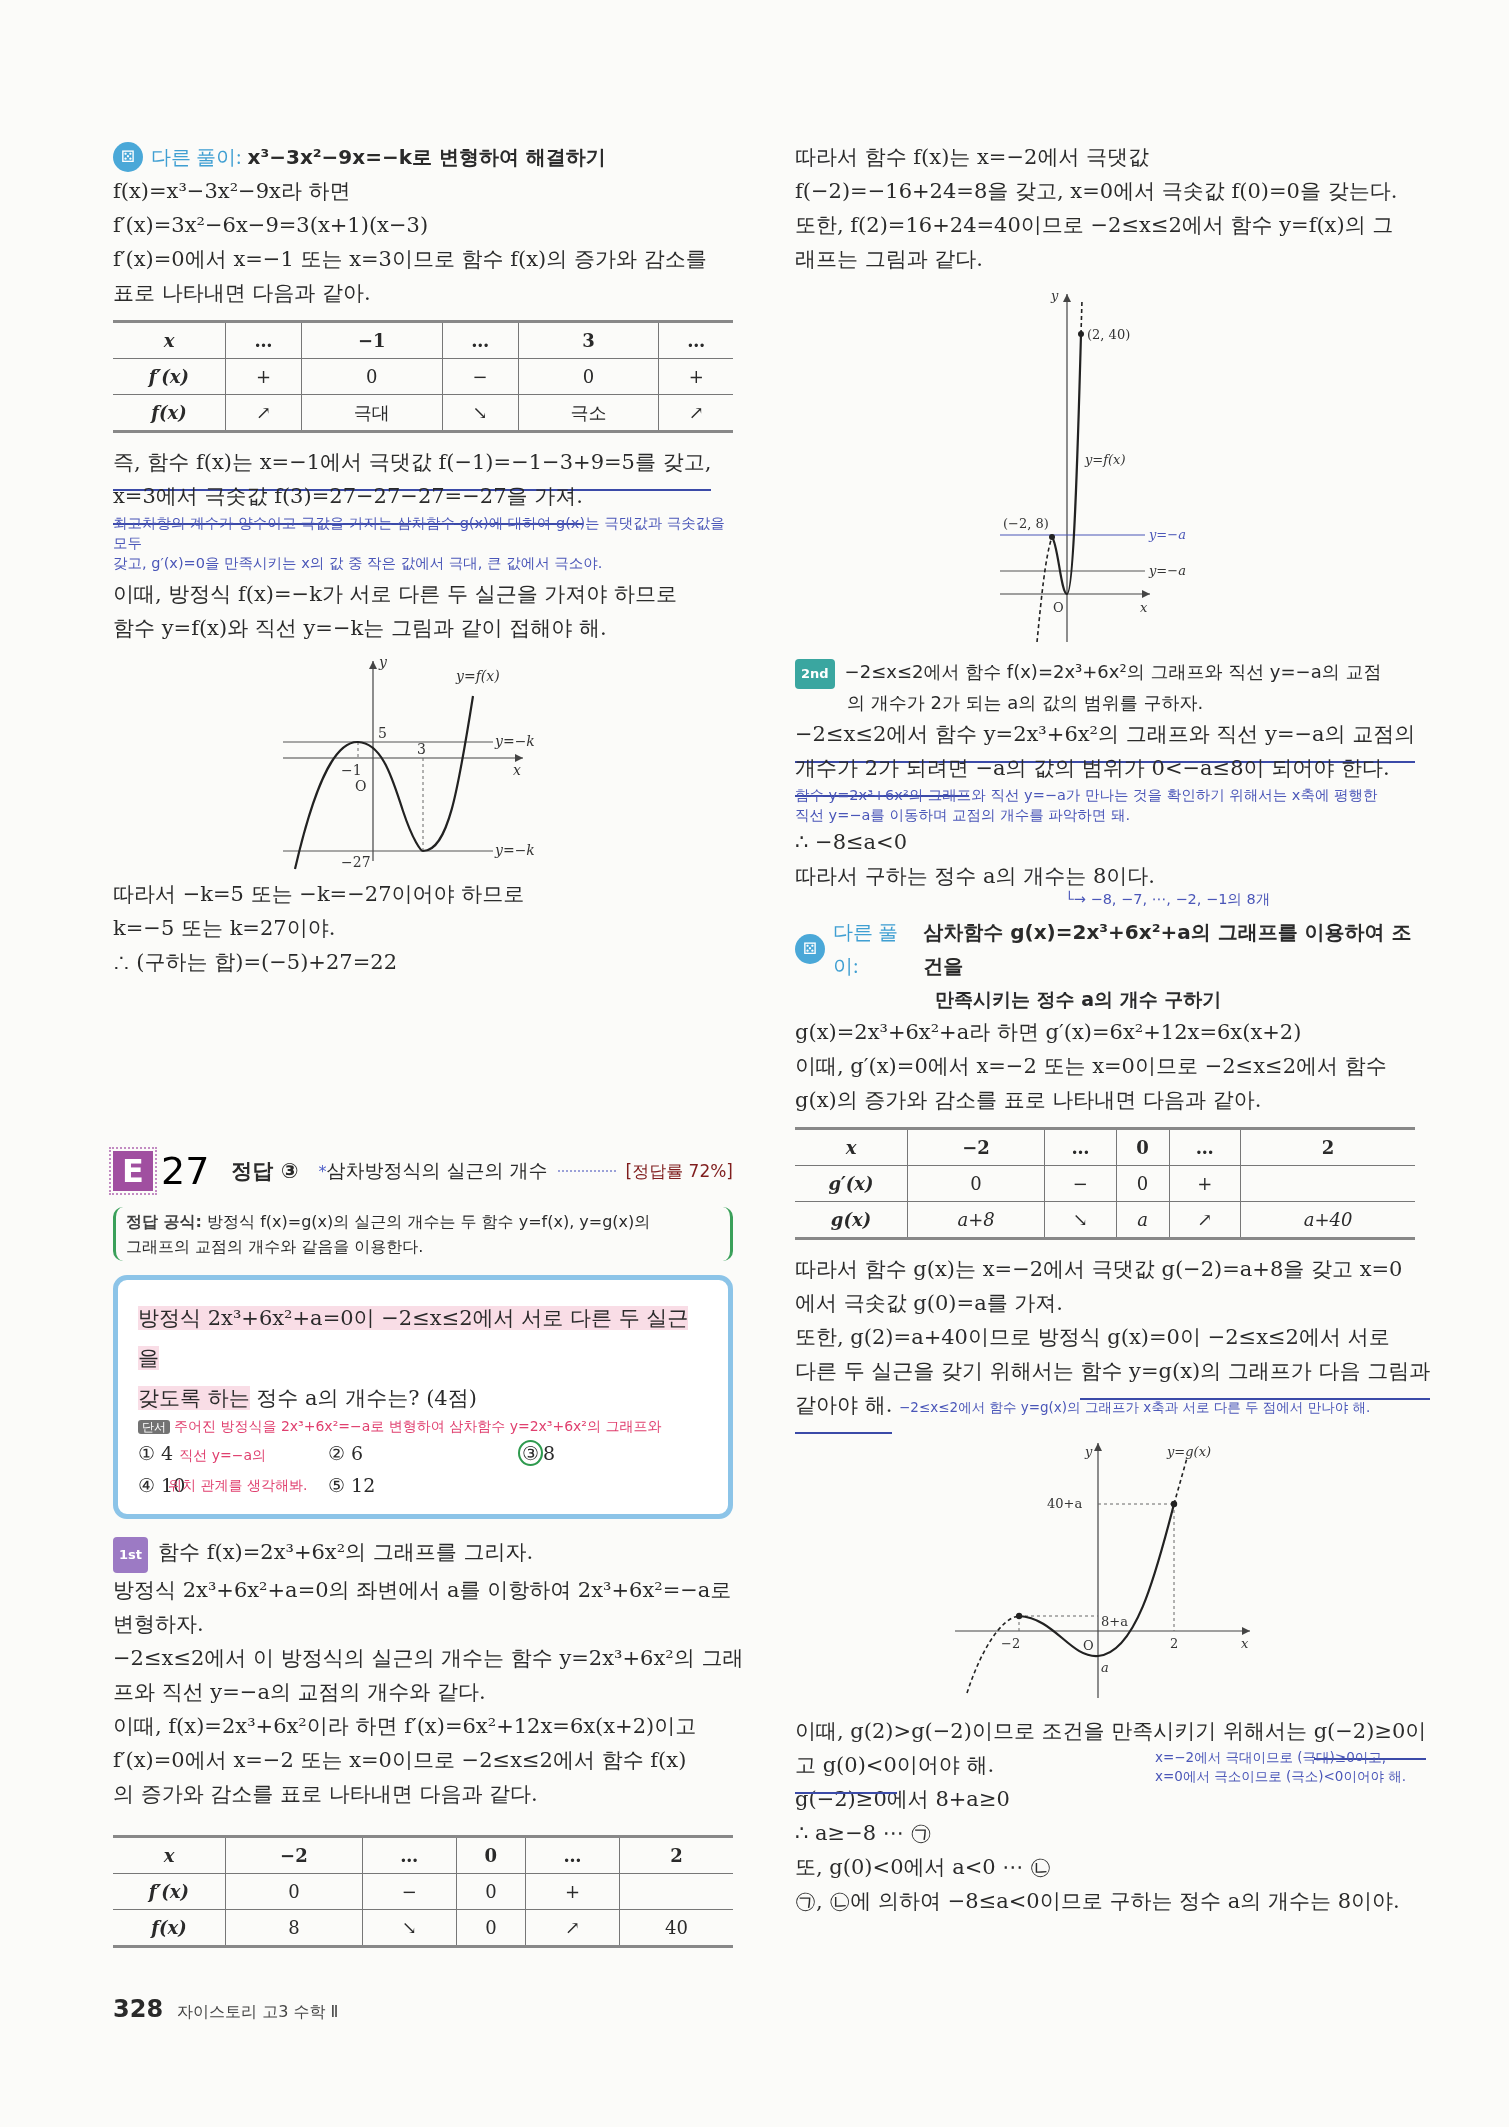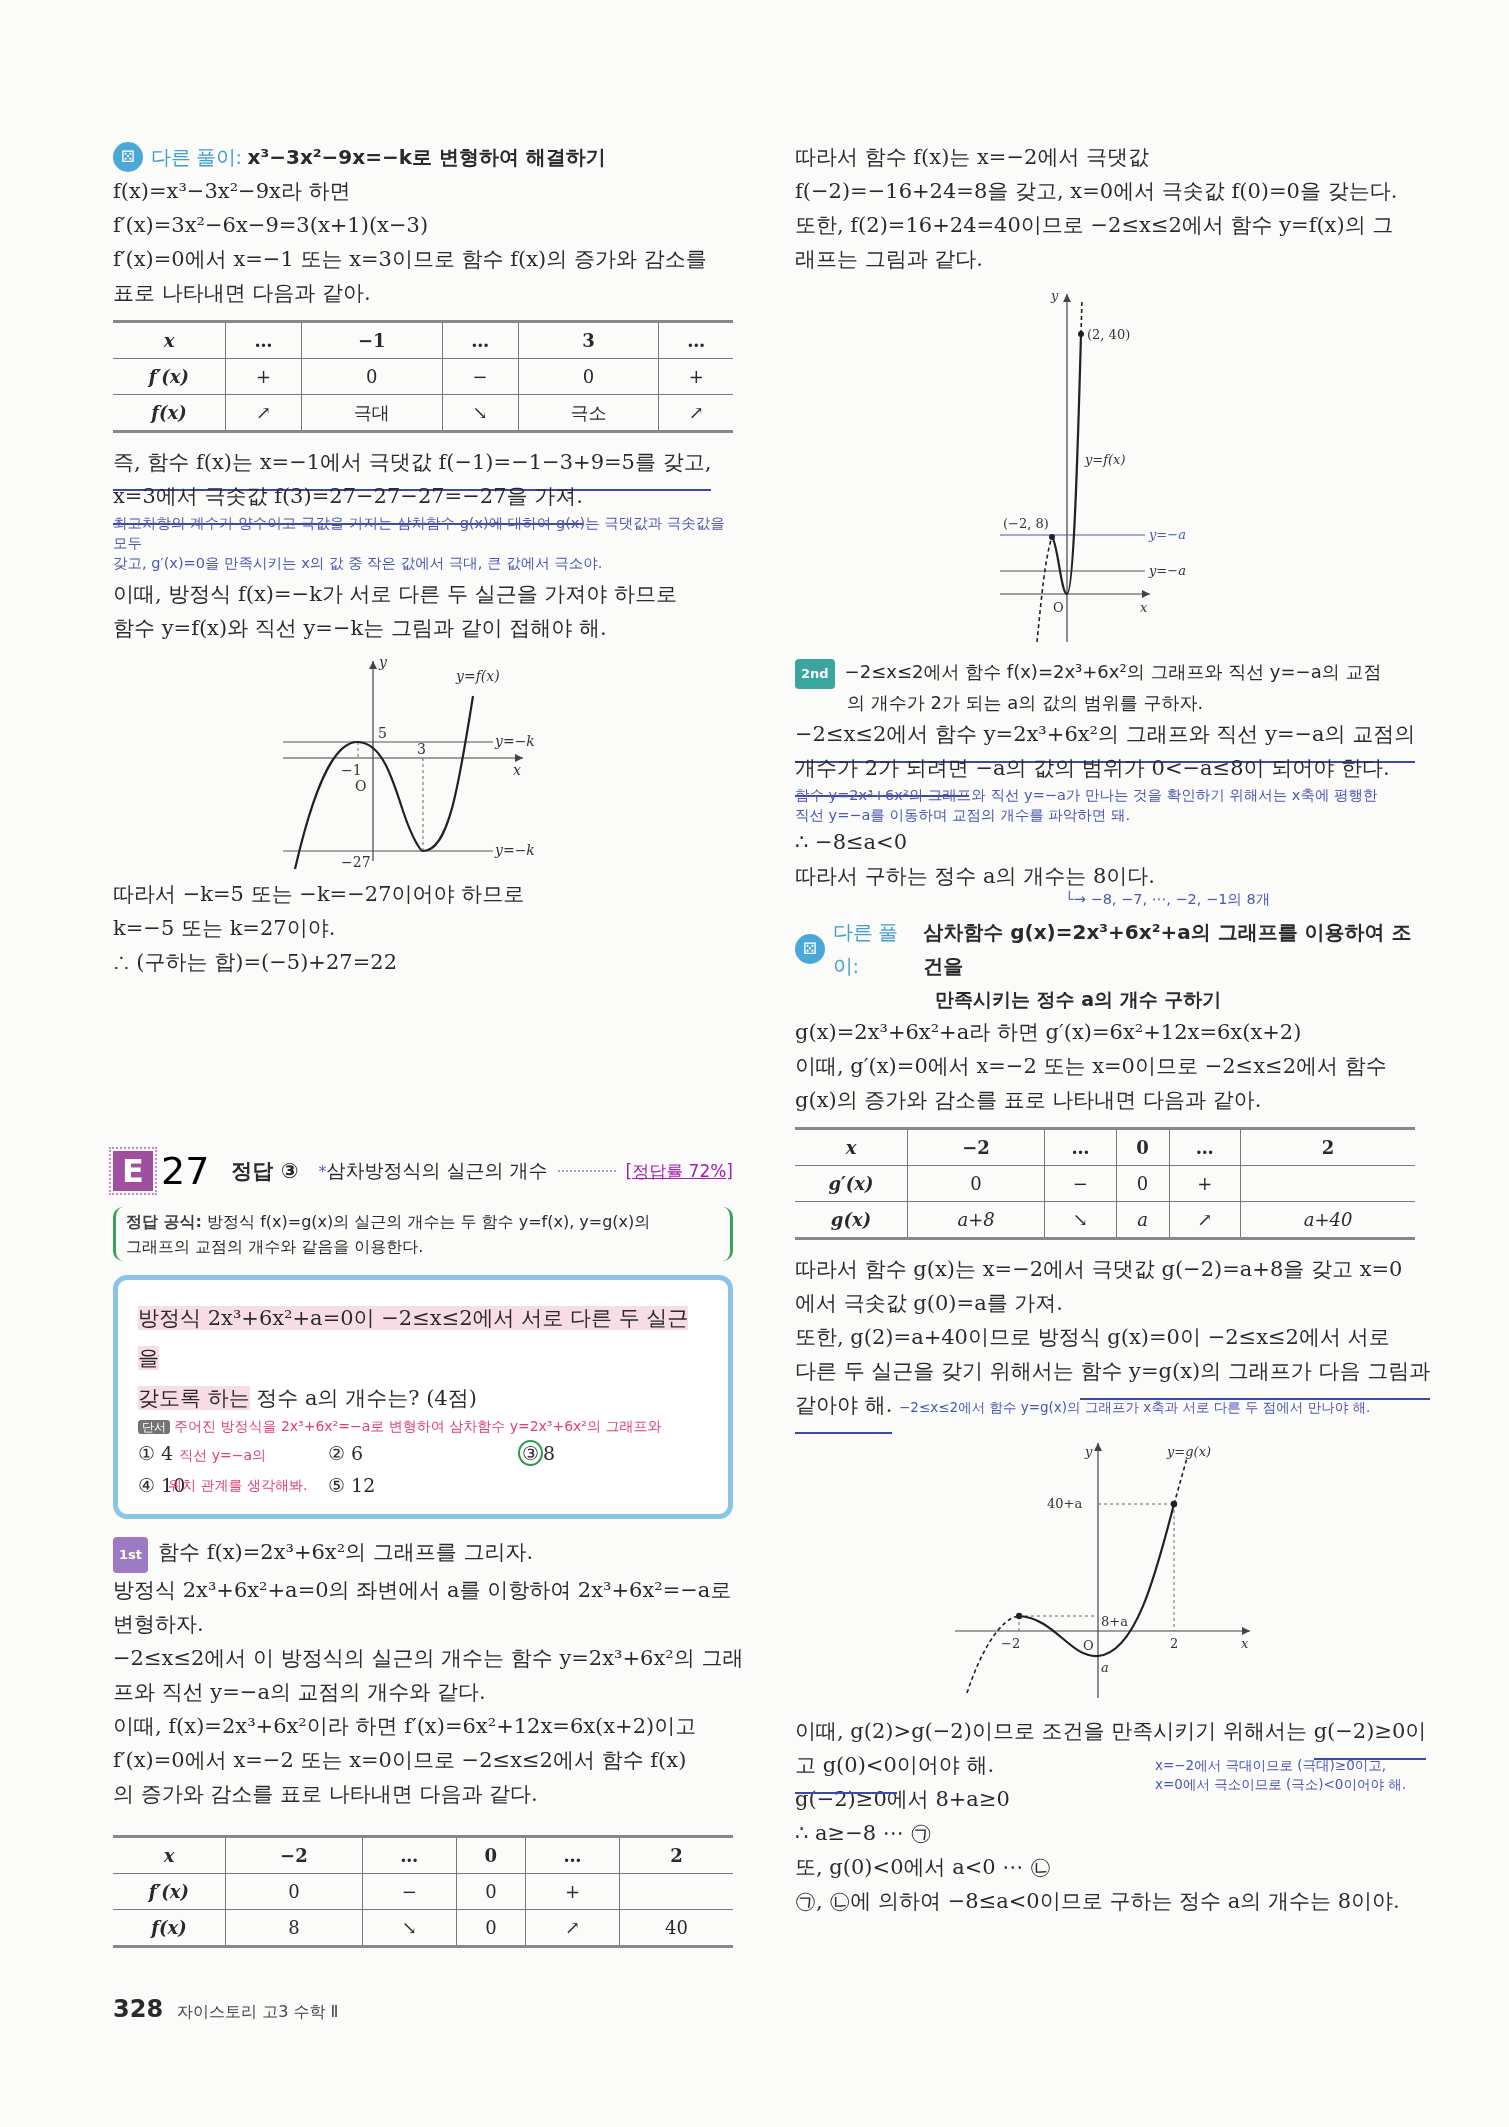--- a/index.html
+++ b/index.html
@@ -24,21 +24,21 @@
   table.vt td:first-child{border-left:none;font-style:italic;font-weight:bold;width:110px;}
   .graph{display:block;margin:6px auto;}
   .header27{display:flex;align-items:center;font-family:"DejaVu Sans",sans-serif;margin-top:0;}
   .ebox{width:40px;height:40px;background:#a04fa0;color:#fff;font-weight:bold;font-size:32px;display:flex;
         align-items:center;justify-content:center;outline:2px dotted #c28bc2;outline-offset:2px;}
   .num27{color:#000000;font-size:38px;margin-left:8px;margin-right:22px;}
   .ans{font-weight:bold;font-size:21px;margin-right:20px;text-align:right;}
   .topic{font-size:19px;}
   .star{color:#5060c8;}
   .dots{flex:1;border-bottom:2px dotted #9aa0d8;margin:0 10px;height:0;align-self:center;}
-  .rate{color:#a21caf;font-size:17px;text-decoration:underline;}
+  .rate{color:#7f1d1d;font-size:17px;}
   .formula{margin-top:14px;border-left:3px solid #3aa05a;border-right:3px solid #3aa05a;border-radius:10px;
            padding:2px 10px;font-family:"DejaVu Sans",sans-serif;font-size:16px;line-height:25px;}
   .formula b{color:#404040;}
   .problem{margin-top:14px;border:5px solid #8cc4e8;border-radius:14px;padding:18px 20px 14px 20px;background:#fff;}
   .pline{font-size:21px;line-height:40px;}
   .hl{background:#f9dde6;}
   .hint{color:#e0406f;font-family:"DejaVu Sans",sans-serif;font-size:14px;}
   .hint-tag{background:#737373;color:#fff;padding:0 4px;border-radius:3px;font-size:12px;margin-right:4px;}
   .choices{display:grid;grid-template-columns:190px 190px 190px;font-size:19px;line-height:30px;margin-top:2px;}
   .circled{border:2px solid #2e9a4e;border-radius:50%;padding:0 2px;}
@@ -311,21 +311,21 @@
       <text x="156" y="198" font-style="normal">8+a</text>
       <text x="156" y="244">a</text>
       <text x="56" y="220" font-style="normal">−2</text>
       <text x="225" y="220" font-style="normal">2</text>
     </g>
   </svg>
 
   <div class="line"><span>이때, g(2)&gt;g(−2)이므로 조건을 만족시키기 위해서는 </span><span class="ul">g(−2)≥0이</span></div>
   <div style="position:relative;">
     <div class="line"><span class="ul">고 g(0)&lt;0</span><span>이어야 해.</span></div>
-    <div class="note" style="position:absolute;left:360px;top:8px;font-size:13.5px;line-height:19px;">
+    <div class="note" style="position:absolute;left:360px;top:0;font-size:13.5px;line-height:19px;">
       <div>x=−2에서 극대이므로 (극대)≥0이고,</div>
       <div>x=0에서 극소이므로 (극소)&lt;0이어야 해.</div>
     </div>
   </div>
   <div class="line">g(−2)≥0에서 8+a≥0</div>
   <div class="line">∴ a≥−8 ⋯ ㉠</div>
   <div class="line">또, g(0)&lt;0에서 a&lt;0 ⋯ ㉡</div>
   <div class="line">㉠, ㉡에 의하여 −8≤a&lt;0이므로 구하는 정수 a의 개수는 8이야.</div>
 </div>
 

